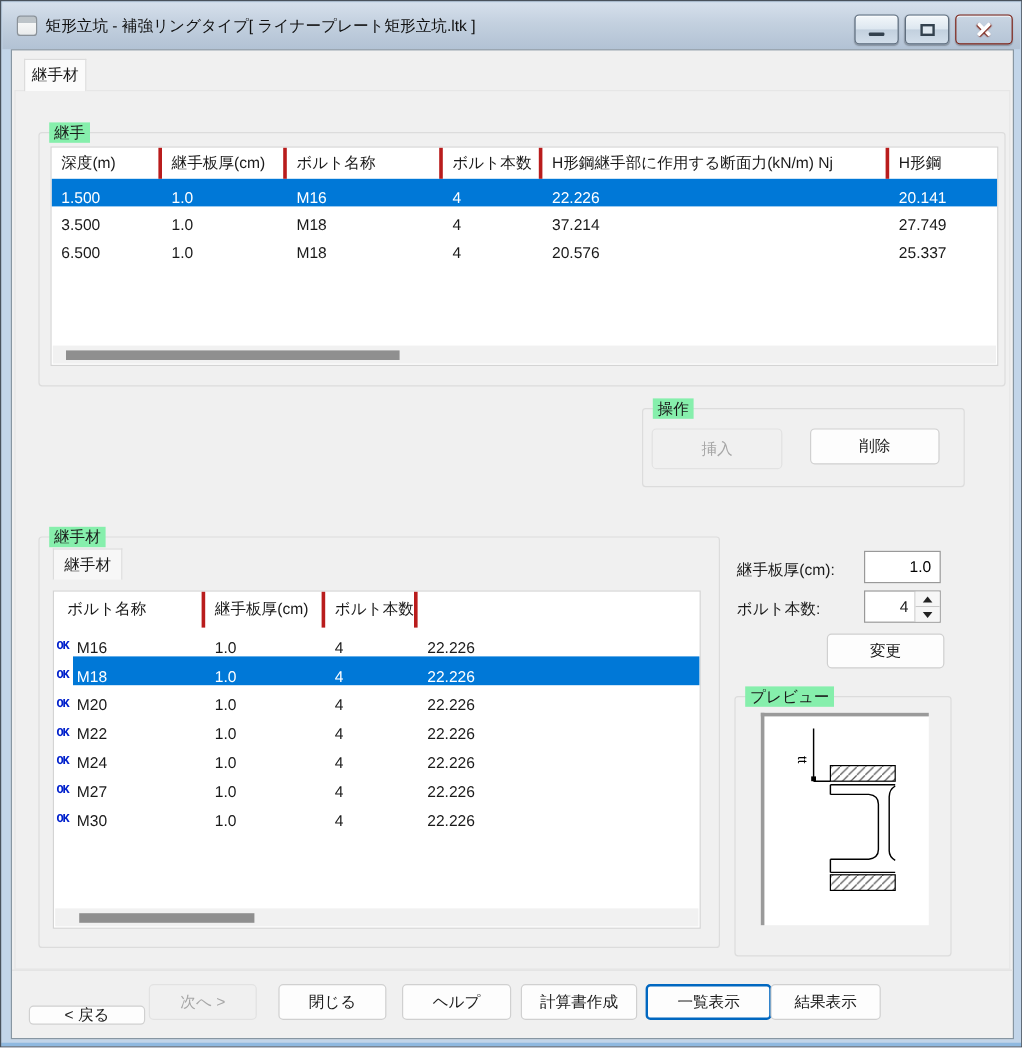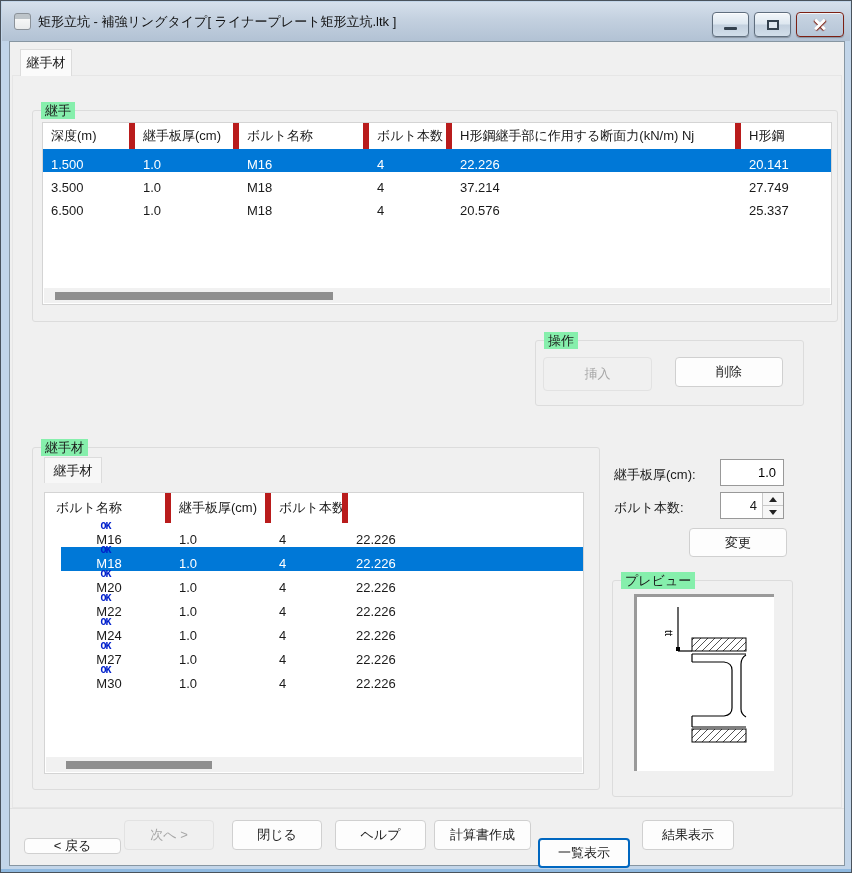--- a/index.html
+++ b/index.html
@@ -46,52 +46,52 @@
   .g-op{left:525px;top:298px;width:269px;height:66px;}
   .g-mat{left:22px;top:405px;width:568px;height:343px;}
   .g-prev{left:602px;top:538px;width:181px;height:217px;}
 
   
   .tbl{position:absolute;background:#fff;border:1px solid #d4d4d4;overflow:hidden;}
   .t1{left:32px;top:80px;width:790px;height:183px;}
   .t2{left:34px;top:450px;width:540px;height:282px;}
   .thead{display:flex;}
   .t1 .thead{height:26px;} .t2 .thead{height:30px;}
-  .th{display:flex;align-items:center;padding-left:8px;border-right:6px solid #b91c1c;
+  .th{display:flex;align-items:center;padding-left:8px;border-right:3px solid #b91c1c;
       white-space:nowrap;overflow:hidden;flex:none;}
   .trow{display:flex;align-items:flex-end;flex:none;}
   .t1 .trow{height:23px;} .t2 .trow{height:24px;position:relative;}
   .td{padding-left:8px;white-space:nowrap;overflow:hidden;flex:none;}
   .t1 .trow.sel{background:#0078d7;color:#fff;}
   .t2 .trow.sel{background:linear-gradient(90deg,#ffffff 0,#ffffff 16px,#0078d7 16px,#0078d7 100%);color:#fff;}
   .c0{width:92px;} .c1{width:104px;} .c2{width:130px;} .c3{width:83px;} .c4{width:289px;} .c5{width:92px;border-right:none;}
   .d0{width:126px;} .d1{width:100px;} .d2{width:77px;} .d3{width:237px;border-right:none;}
   .t2 .th.d0{padding-left:11px;}
-  .cell-with-icon{display:flex;align-items:center;padding-left:2px;flex-direction:column;}
+  .cell-with-icon{display:flex;align-items:center;padding-left:2px;}
   .ok-badge{width:17px;flex:none;color:#0020cc;font:700 10px "Liberation Mono","DejaVu Sans Mono",monospace;
             letter-spacing:-1px;}
   .hscroll{position:absolute;left:1px;right:1px;bottom:1px;height:15px;background:#f1f1f1;}
   .hthumb{position:absolute;top:4px;height:8px;background:#8f8f8f;}
   .t1 .hthumb{left:11px;width:278px;}
   .t2 .hthumb{left:20px;width:146px;}
 
   
   .btn{position:absolute;background:#fdfdfd;border:1px solid #d0d0d0;border-radius:4px;
        display:flex;align-items:center;justify-content:center;white-space:nowrap;cursor:default;}
   .btn.disabled{background:transparent;border-color:#e2e2e2;color:#a6a6a6;}
   .btn.focused{border:2px solid #0067c0;}
   .btn-insert{left:533px;top:315px;width:109px;height:34px;}
   .btn-delete{left:665px;top:315px;width:108px;height:30px;}
   .btn-change{left:679px;top:486px;width:98px;height:29px;}
   .btn-back{left:14px;top:796px;width:97px;height:16px;}
   .btn-next{left:114px;top:778px;width:90px;height:30px;}
   .btn-close2{left:222px;top:778px;width:90px;height:30px;}
   .btn-help{left:325px;top:778px;width:91px;height:30px;}
   .btn-report{left:424px;top:778px;width:97px;height:30px;}
-  .btn-list{left:528px;top:778px;width:92px;height:30px;margin-top:18px;}
+  .btn-list{left:528px;top:778px;width:105px;height:30px;}
   .btn-result{left:632px;top:778px;width:92px;height:30px;}
   .footer-sep{position:absolute;left:0;top:766px;width:834px;height:1px;background:#e2e2e2;}
 
   
   .fld-label{position:absolute;white-space:nowrap;}
   .lbl-thick{left:604px;top:424px;} .lbl-bolt{left:604px;top:457px;}
   .textbox{position:absolute;width:64px;height:27px;border:1px solid #999;background:#fff;
            text-align:right;padding:0 7px;font:13px "Liberation Sans","DejaVu Sans",sans-serif;}
   .tb-thick{left:710px;top:417px;}
   .spinner{position:absolute;left:710px;top:450px;width:64px;height:27px;border:1px solid #999;background:#fff;display:flex;}

